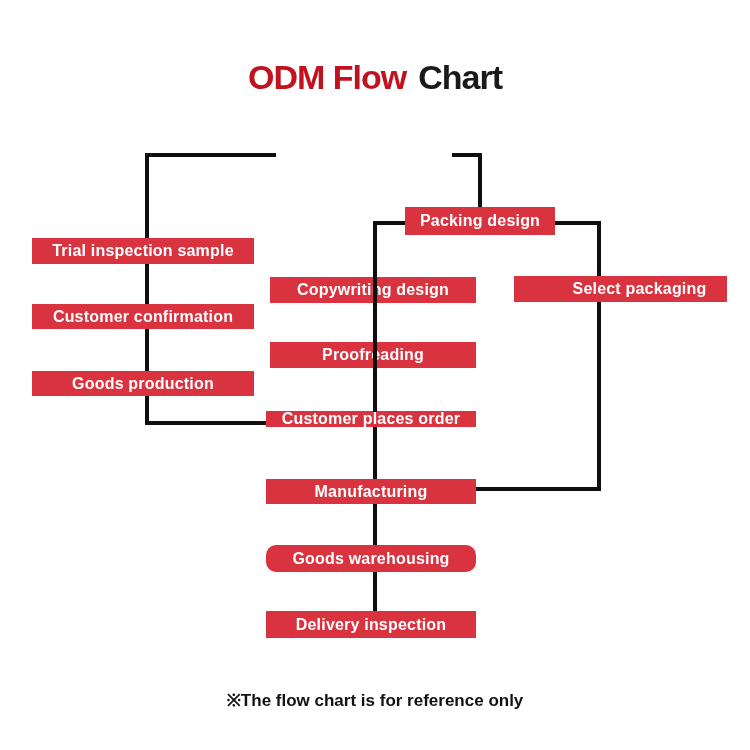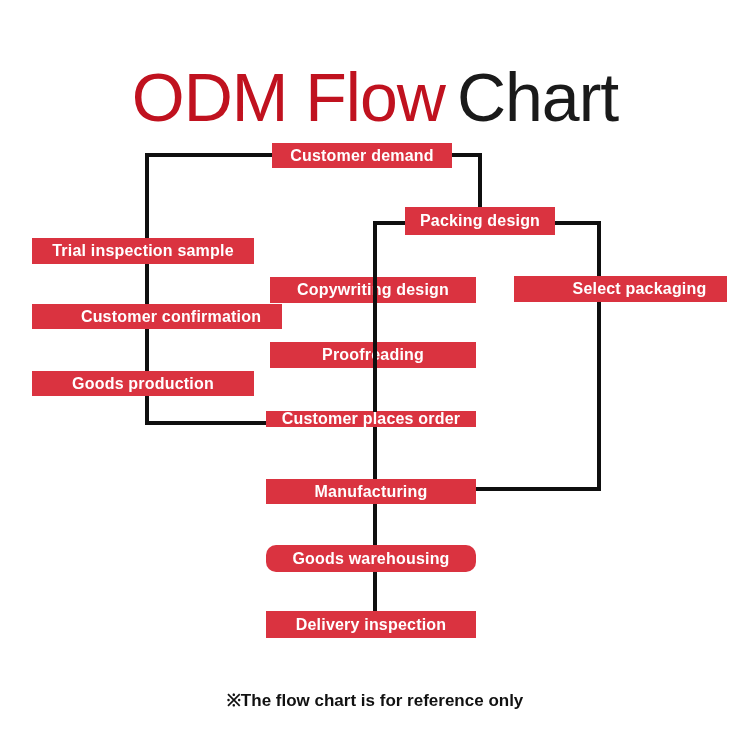--- a/index.html
+++ b/index.html
@@ -2,21 +2,21 @@
 <html><head>
 <meta charset="utf-8">
 <style>
   html,body{margin:0;padding:0;background:#ffffff;}
   body{width:750px;height:750px;position:relative;overflow:hidden;
        font-family:"Liberation Sans", sans-serif;}
   .stage{position:absolute;left:0;top:0;width:750px;height:750px;}
 
   
   .title{position:absolute;left:0;top:58px;width:750px;text-align:center;
-         font-size:68px;font-weight:normal;letter-spacing:-1px;white-space:nowrap;}
+         font-size:34px;font-weight:bold;letter-spacing:-1px;white-space:nowrap;}
   .title .hl{color:#c0121f;}
   .title .rest{color:#1a1a1a;margin-left:12px;}
 
   
   .line{position:absolute;background:#0f0f0f;z-index:1;}
   .line.over{z-index:3;}
   #ln-cd-left      {left:145px; top:153px; width:131px; height:4px;}
   #ln-left-vert    {left:145px; top:153px; width:4px;   height:272px;}
   #ln-left-bottom  {left:145px; top:421px; width:125px; height:4px;}
   #ln-cd-right     {left:452px; top:153px; width:30px;  height:4px;}
@@ -31,21 +31,21 @@
   
   .node{position:absolute;z-index:2;background:#da3340;color:#ffffff;
         font-weight:bold;font-size:16px;text-align:center;
         display:flex;align-items:center;justify-content:center;
         white-space:nowrap;letter-spacing:0.2px;}
   #n-customer-demand        {left:272px; top:143px; width:180px; height:25px;}
   #n-packing-design         {left:405px; top:207px; width:150px; height:28px;}
   #n-trial-production-sample{left:32px;  top:238px; width:222px; height:26px;}
   #n-copywriting-design     {left:270px; top:277px; width:206px; height:26px;}
   #n-select-packaging       {left:514px; top:276px; width:175px; height:26px;padding-left:38px;}
-  #n-customer-confirmation  {left:32px;  top:304px; width:222px; height:25px;padding-left:28px;}
+  #n-customer-confirmation  {left:32px;  top:304px; width:222px; height:25px;}
   #n-proofreading           {left:270px; top:342px; width:206px; height:26px;}
   #n-trial-production       {left:32px;  top:371px; width:222px; height:25px;}
   #n-customer-places-order  {left:266px; top:411px; width:210px; height:16px;}
   #n-manufacturing          {left:266px; top:479px; width:210px; height:25px;}
   #n-goods-warehousing      {left:266px; top:545px; width:210px; height:27px;border-radius:10px;}
   #n-delivery-inspection    {left:266px; top:611px; width:210px; height:27px;}
 
   
   .footer{position:absolute;left:0;top:688px;width:750px;text-align:center;
           font-size:17px;font-weight:bold;color:#111111;}
@@ -64,21 +64,20 @@
   <div class="line" id="ln-left-bottom"></div>
   <div class="line" id="ln-cd-right"></div>
   <div class="line" id="ln-cd-down"></div>
   <div class="line" id="ln-pd-left"></div>
   <div class="line" id="ln-mid-vert"></div>
   <div class="line over" id="ln-mid-overlay"></div>
   <div class="line" id="ln-pd-right"></div>
   <div class="line" id="ln-right-vert"></div>
   <div class="line" id="ln-mf-right"></div>
 
-  <div class="node" id="n-customer-demand">Customer demand</div>
   <div class="node" id="n-packing-design">Packing design</div>
   <div class="node" id="n-trial-production-sample">Trial inspection sample</div>
   <div class="node" id="n-copywriting-design">Copywriting design</div>
   <div class="node" id="n-select-packaging">Select packaging</div>
   <div class="node" id="n-customer-confirmation">Customer confirmation</div>
   <div class="node" id="n-proofreading">Proofreading</div>
   <div class="node" id="n-trial-production">Goods production</div>
   <div class="node" id="n-customer-places-order">Customer places order</div>
   <div class="node" id="n-manufacturing">Manufacturing</div>
   <div class="node" id="n-goods-warehousing">Goods warehousing</div>

